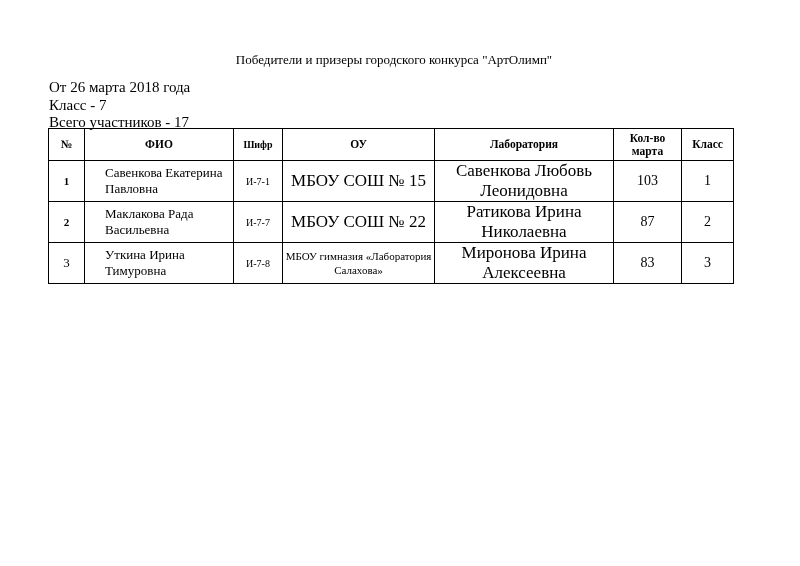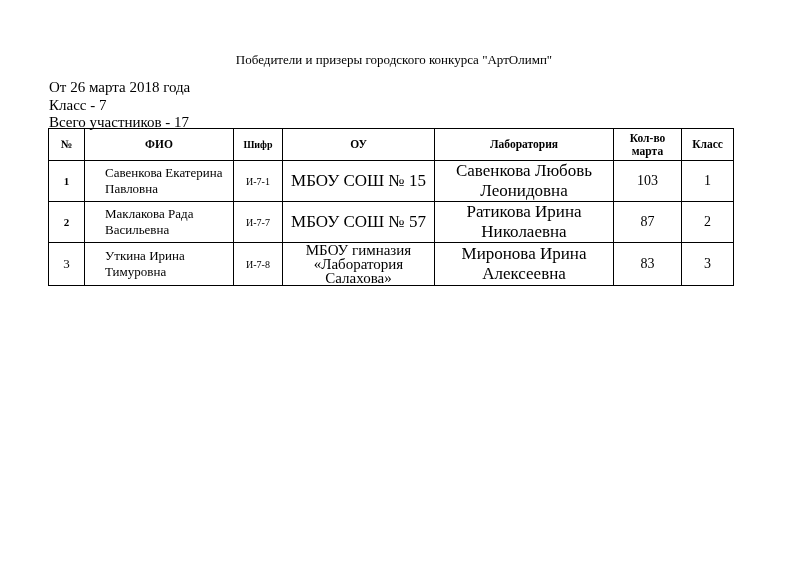--- a/index.html
+++ b/index.html
@@ -9,21 +9,21 @@
     .meta { position: absolute; left: 49px; font-size: 15px; }
     table { position: absolute; left: 48px; top: 128px; border-collapse: collapse; table-layout: fixed; }
     td, th { border: 1.5px solid #000; padding: 0 2px; font-size: 17px; text-align: center; vertical-align: middle; }
     th { height: 31px; font-weight: bold; font-size: 11.5px; line-height: 13px; }
     td { height: 32px; }
     td.fio { text-align: left; font-size: 13px; line-height: 16px; padding-left: 20px; }
     td.num { font-weight: bold; font-size: 11px; }
     td.num.plain { font-weight: normal; font-size: 13px; }
     td.code { font-size: 10px; }
     td.big { font-size: 14px; }
-    td.small { font-size: 15px; line-height: 14px; }
+    td.small { font-size: 11px; line-height: 14px; }
   </style>
 </head>
 <body>
 
 <div class="title">Победители и призеры городского конкурса "АртОлимп"</div>
 <div class="meta" style="top:79px">От 26 марта 2018 года</div>
 <div class="meta" style="top:97px">Класс - 7</div>
 <div class="meta" style="top:114px">Всего участников - 17</div>
 
 <table>
@@ -54,21 +54,21 @@
       <td class="code">И-7-1</td>
       <td>МБОУ СОШ № 15</td>
       <td>Савенкова Любовь Леонидовна</td>
       <td class="big">103</td>
       <td class="big">1</td>
     </tr>
     <tr>
       <td class="num">2</td>
       <td class="fio">Маклакова Рада Васильевна</td>
       <td class="code">И-7-7</td>
-      <td>МБОУ СОШ № 57</td>
+      <td>МБОУ СОШ № 22</td>
       <td>Ратикова Ирина Николаевна</td>
       <td class="big">87</td>
       <td class="big">2</td>
     </tr>
     <tr>
       <td class="num plain">3</td>
       <td class="fio">Уткина Ирина Тимуровна</td>
       <td class="code">И-7-8</td>
       <td class="small">МБОУ гимназия «Лаборатория Салахова»</td>
       <td>Миронова Ирина Алексеевна</td>

